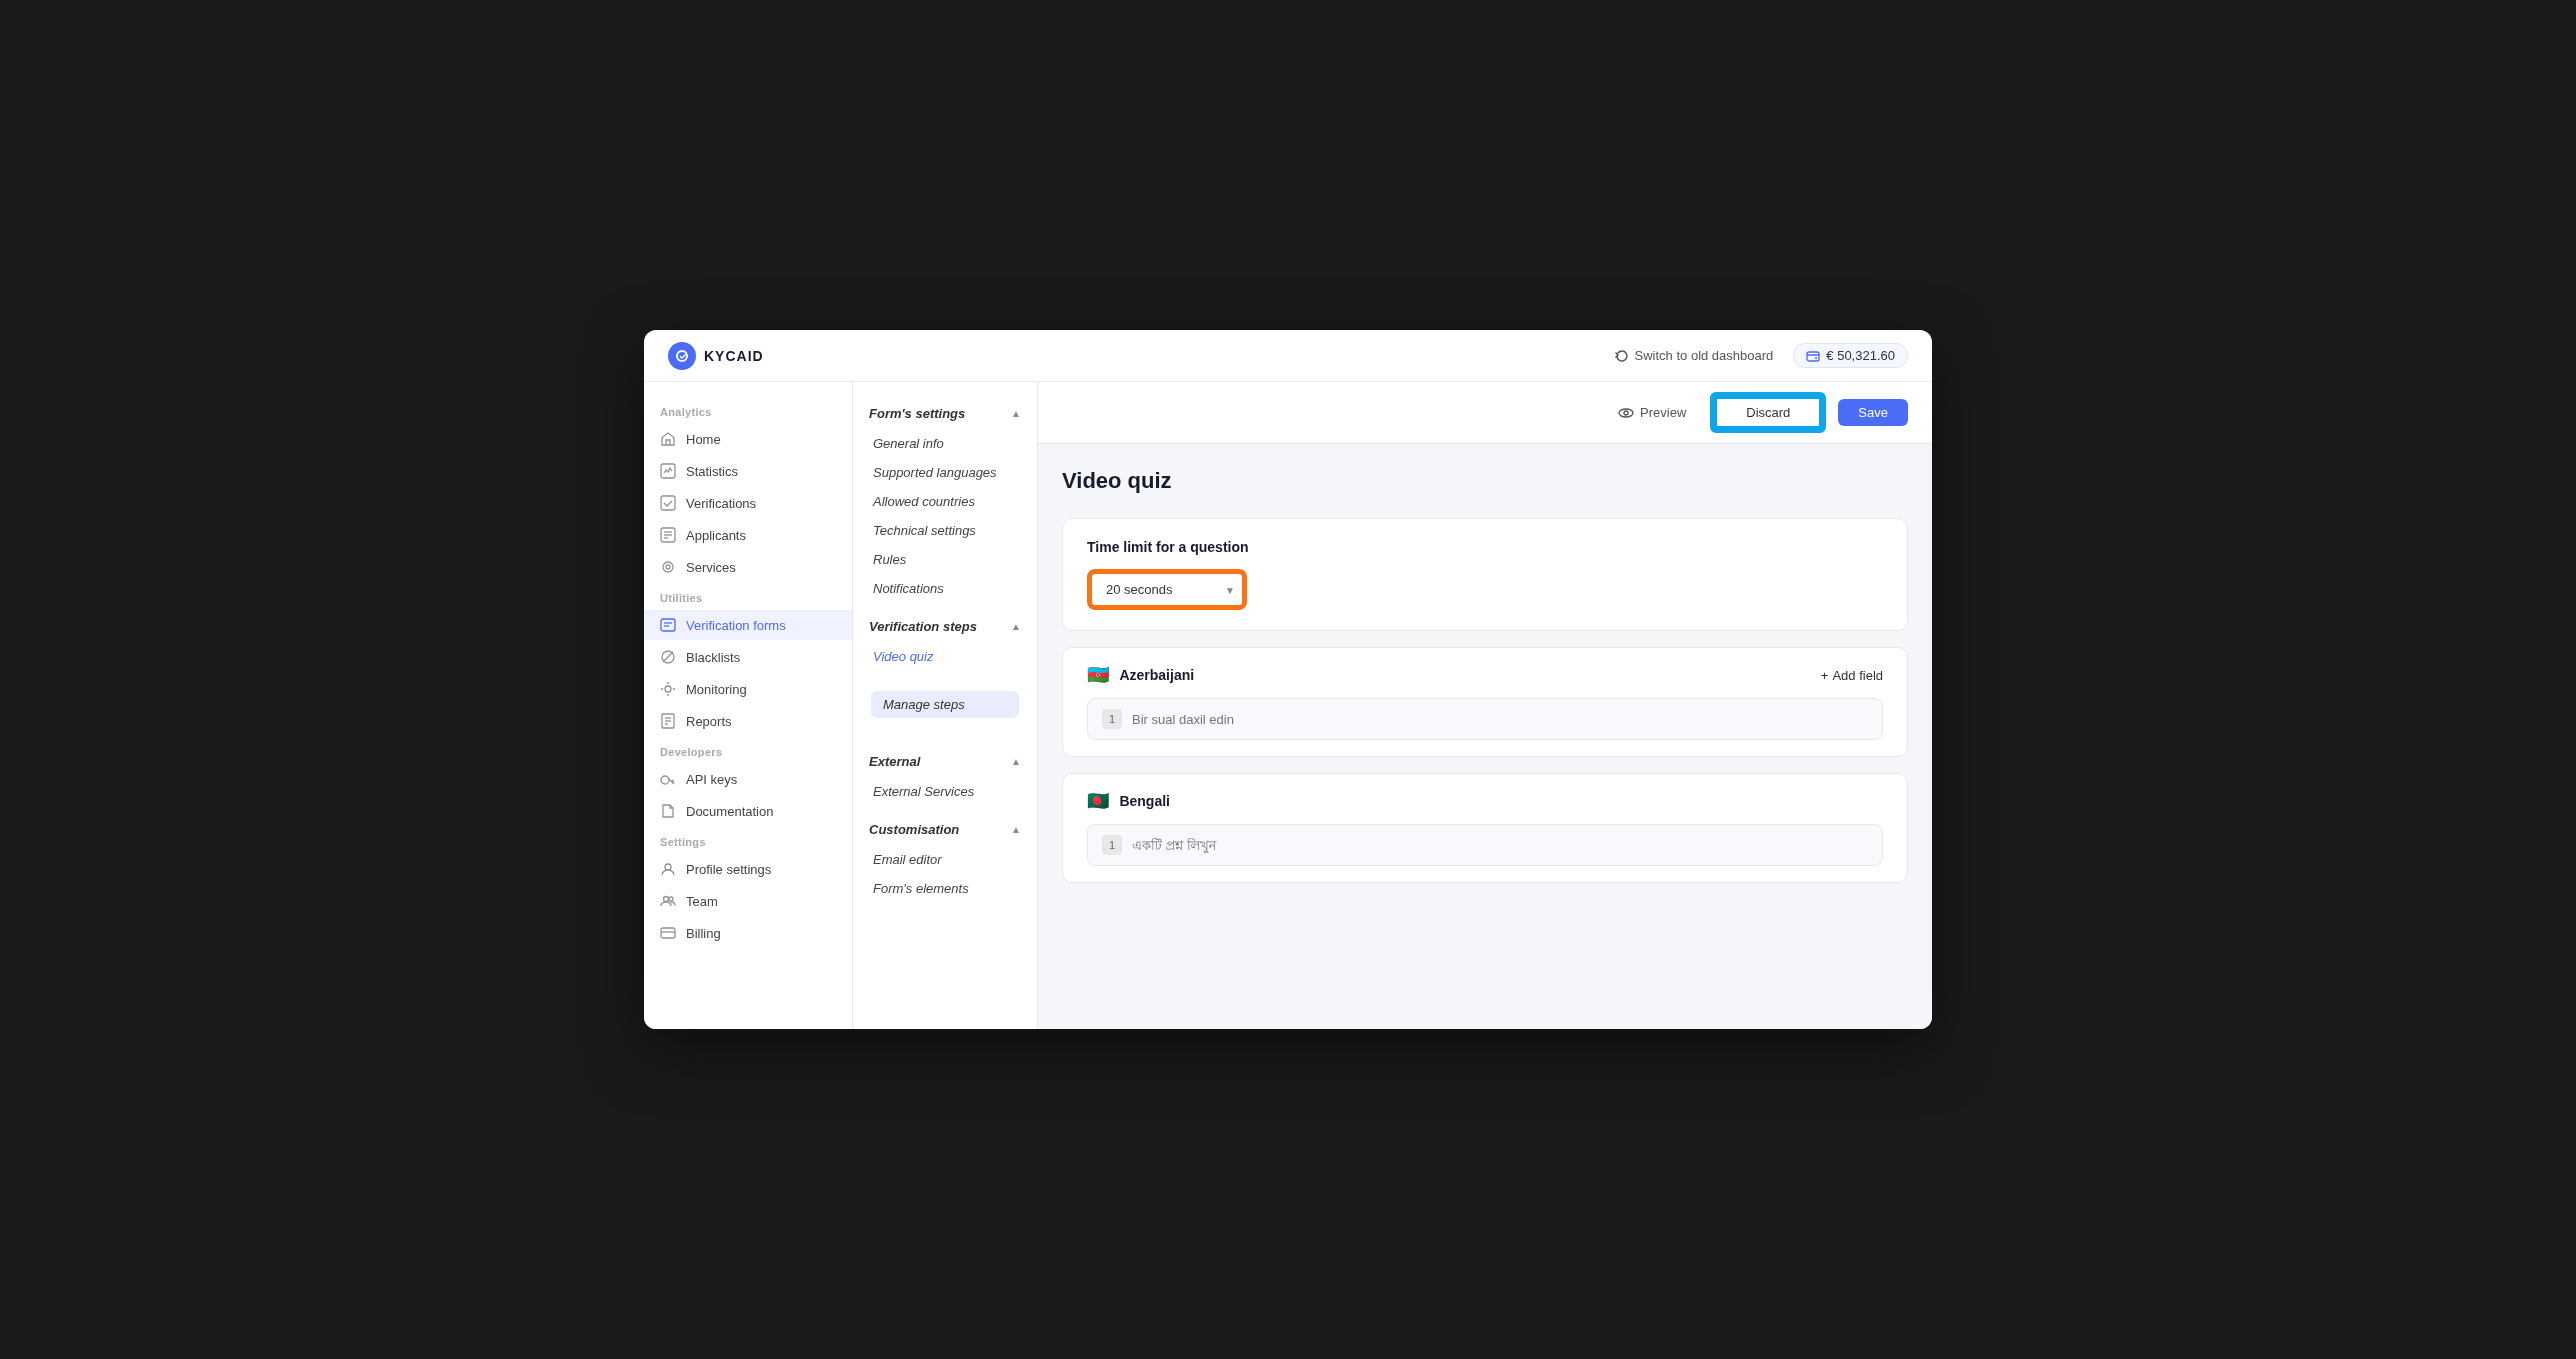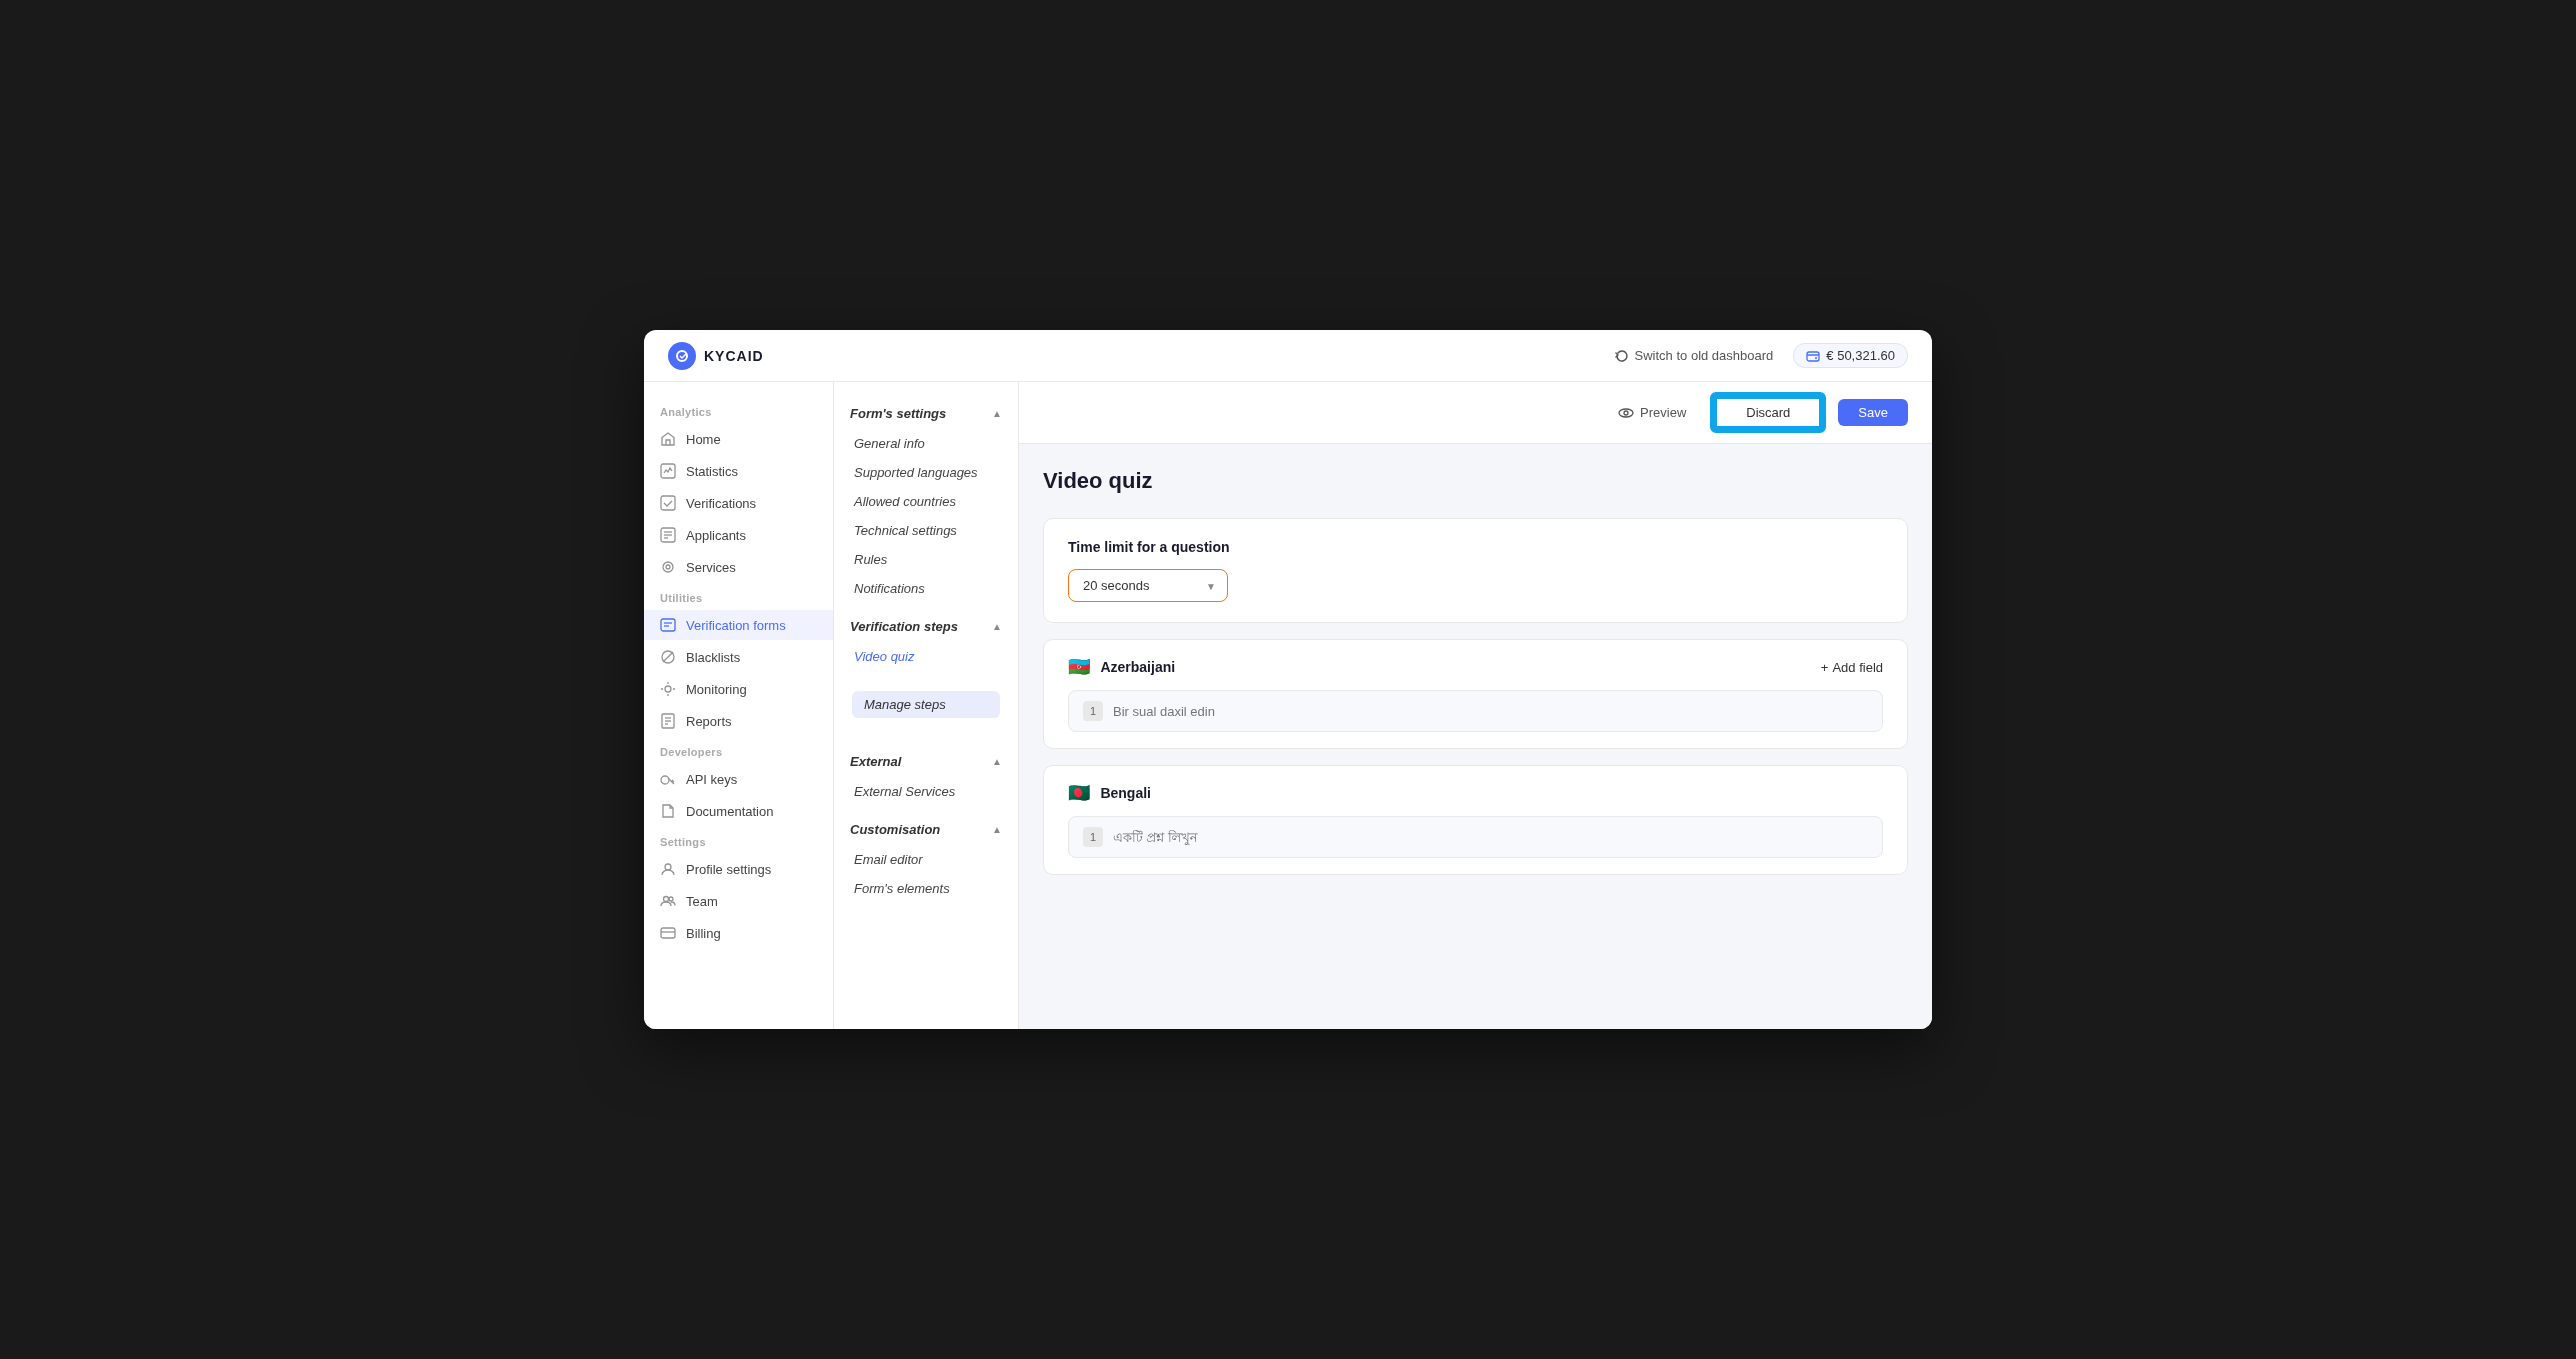--- a/index.html
+++ b/index.html
@@ -82,21 +82,21 @@
       cursor: pointer;
     }
     
     .main-layout {
       display: flex;
       flex: 1;
       overflow: hidden;
     }
     
     .sidebar {
-      width: 190px;
+      width: 209px;
       background: #fff;
       border-right: 1px solid #e8e8e8;
       padding: 16px 0;
       display: flex;
       flex-direction: column;
       gap: 2px;
       overflow-y: auto;
     }
     .sidebar-section-label {
       font-size: 11px;
@@ -283,21 +283,21 @@
       border-radius: 50%;
       background: #4a6cf7;
     }
     .select-wrapper {
       position: relative;
       display: inline-block;
     }
     .time-select {
       appearance: none;
       background: #fff;
-      border: 1px solid #f97316;
+      border: 5px solid #f97316;
       border-radius: 8px;
       padding: 8px 36px 8px 14px;
       font-size: 13px;
       color: #333;
       cursor: pointer;
       min-width: 160px;
     }
     .select-arrow {
       position: absolute;
       right: 12px;

